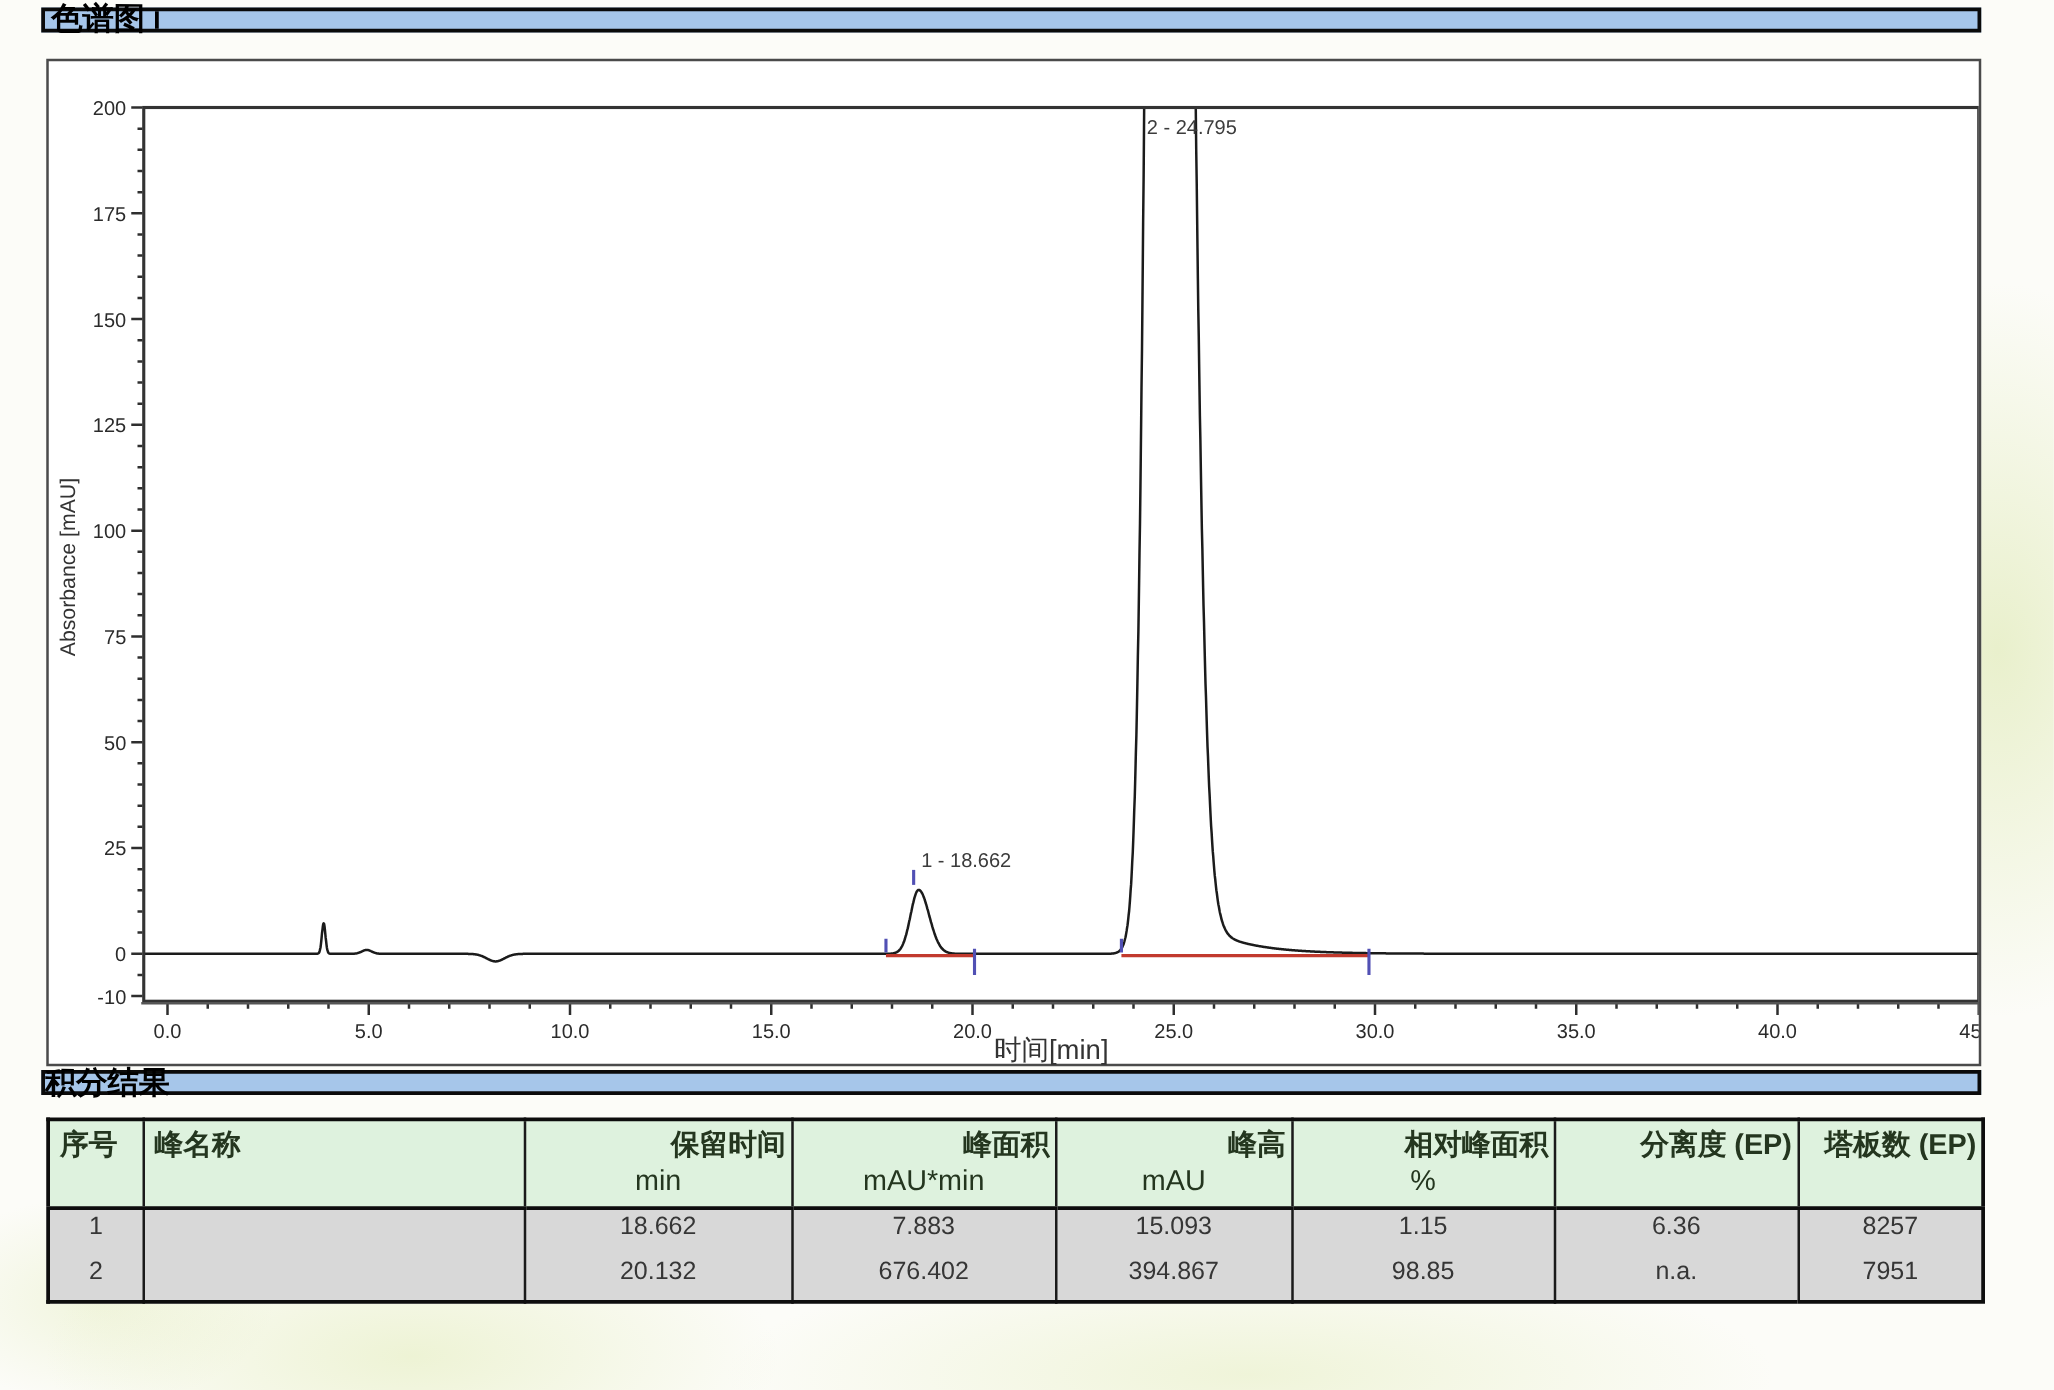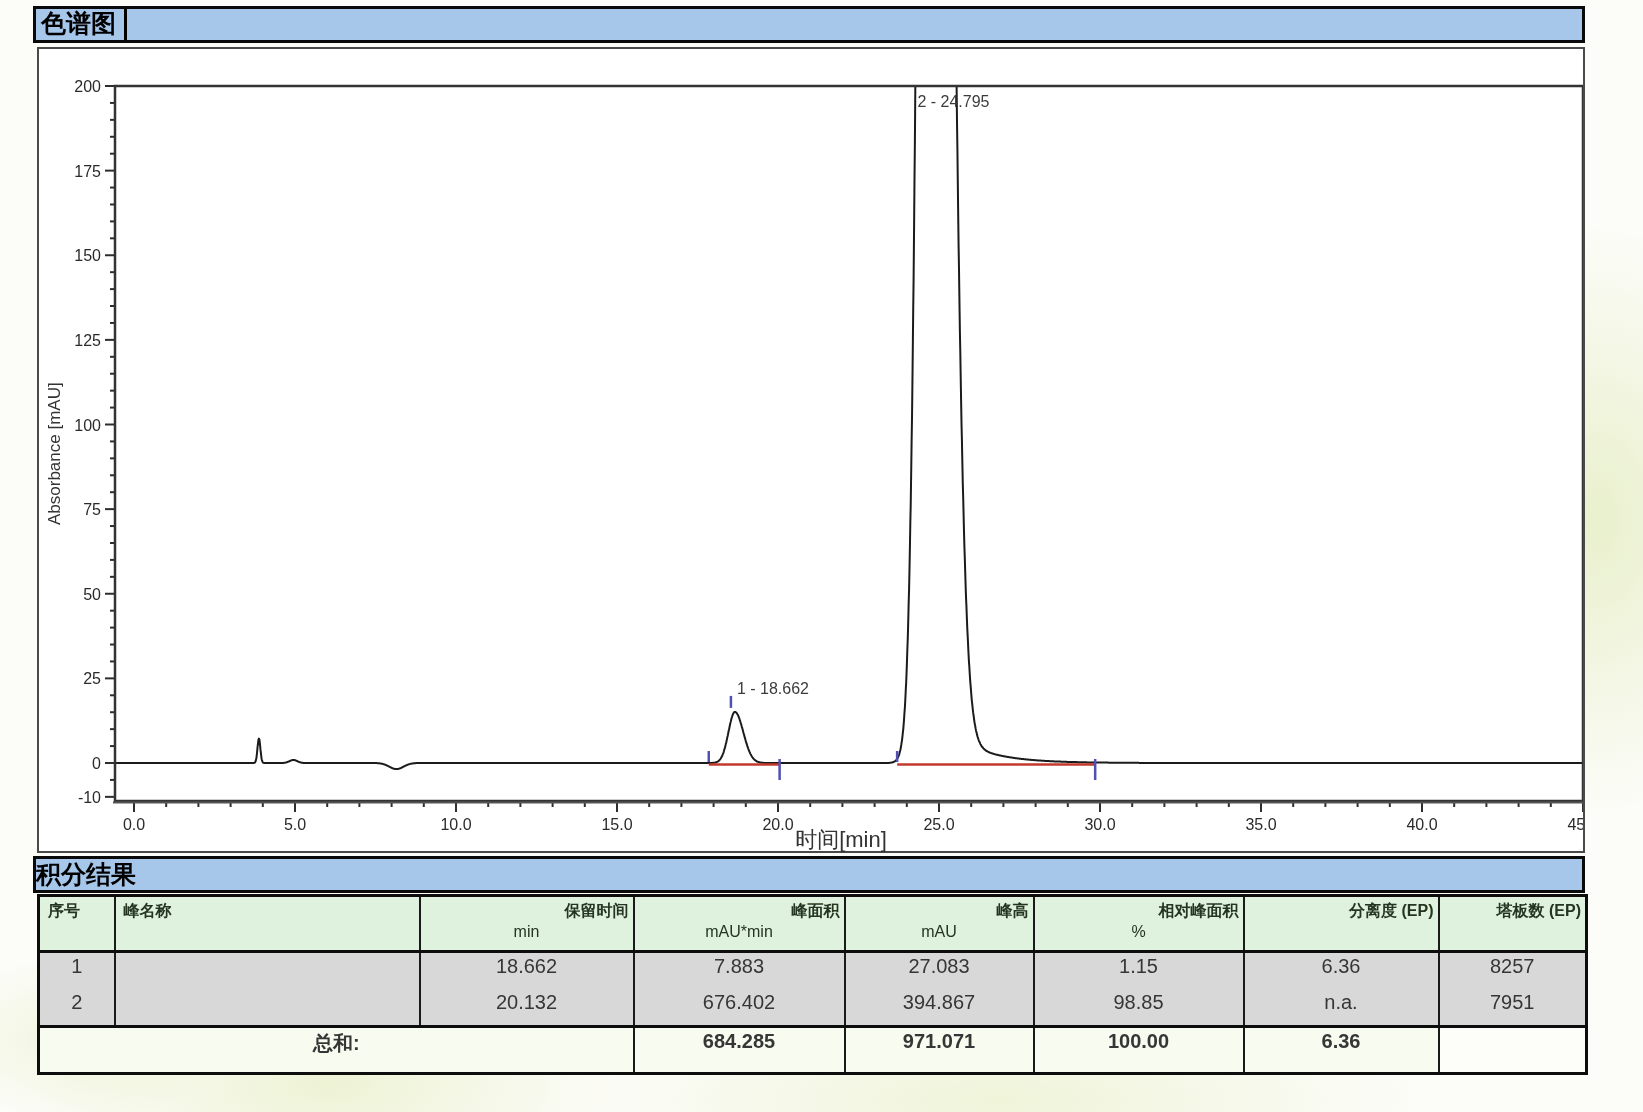--- a/index.html
+++ b/index.html
@@ -7,21 +7,21 @@
     width:1643px;height:1112px;position:relative;overflow:hidden;
     font-family:"Liberation Sans","DejaVu Sans",sans-serif;
     background:
       radial-gradient(ellipse 260px 420px at 1598px 520px, rgba(214,228,160,.50), rgba(214,228,160,0) 70%),
       radial-gradient(ellipse 420px 160px at 330px 1085px, rgba(220,232,170,.45), rgba(220,232,170,0) 70%),
       radial-gradient(ellipse 600px 140px at 1000px 1100px, rgba(220,232,170,.40), rgba(220,232,170,0) 70%),
       radial-gradient(ellipse 200px 120px at 80px 1040px, rgba(218,230,168,.35), rgba(218,230,168,0) 70%),
       #fcfcf8;
   }
   .section-bar{
-    position:absolute;left:33px;width:1552px;height:37px;
+    position:absolute;left:33px;width:1552px;height:20px;
     background:#a6c6ea;border:3px solid #0a0a0a;box-sizing:border-box;
     display:flex;align-items:stretch;
   }
   #bar-chromatogram{top:6px;}
   #bar-results{top:856px;}
   .bar-title{font-weight:bold;font-size:25px;color:#000;display:flex;align-items:center;line-height:1;}
   .title-box{border-right:3px solid #000;padding:0 8px 2px 5px;}
   #bar-results .bar-title{}
 
   .chart-panel{
@@ -43,21 +43,21 @@
   .x-title{position:absolute;left:60px;right:0;top:776px;text-align:center;font-size:22px;color:#333;}
   #chromo-svg{position:absolute;left:0;top:0;}
 
   #results-table{
     position:absolute;left:37px;top:894px;width:1548px;
     border-collapse:collapse;table-layout:fixed;
     border:3px solid #0d0d0d;background:#ffffff;
   }
   #results-table th{
     background:#def2de;border:2px solid #1a1a1a;border-bottom:3px solid #0d0d0d;
-    font-size:16px;font-weight:bold;color:#24361f;padding:3px 4px 6px 4px;vertical-align:top;
+    font-size:23px;font-weight:bold;color:#24361f;padding:3px 4px 6px 4px;vertical-align:top;
   }
   th .h1{line-height:1.35;text-align:right;}
   th .h2{line-height:1.2;min-height:22px;font-weight:normal;}
   th.left .h1{text-align:left;padding-left:4px;}
   #results-table td{
     font-size:20px;color:#363636;text-align:center;vertical-align:top;
     padding:2px 4px;border-left:2px solid #1a1a1a;border-right:2px solid #1a1a1a;
   }
   tr.data-row td{background:#d8d8d8;height:32px;}
   tr.data-row td.first{text-align:left;padding-left:6px;}
@@ -269,39 +269,31 @@
             <div class="h2"></div>
           </th>
         </tr>
       </thead>
     <tbody id="rt-body">
         <tr class="data-row">
           <td class="first">1</td>
           <td></td>
           <td>18.662</td>
           <td>7.883</td>
-          <td>27.083</td>
+          <td>15.093</td>
           <td>1.15</td>
           <td>6.36</td>
           <td class="plates">8257</td>
         </tr>
         <tr class="data-row r2">
           <td class="first">2</td>
           <td></td>
           <td>20.132</td>
           <td>676.402</td>
           <td>394.867</td>
           <td>98.85</td>
           <td>n.a.</td>
           <td class="plates">7951</td>
         </tr>
-        <tr class="sum-row">
-          <td colspan="3" class="sum-label">总和:</td>
-          <td>684.285</td>
-          <td>971.071</td>
-          <td>100.00</td>
-          <td>6.36</td>
-          <td class="plates-sum"></td>
-        </tr>
       </tbody>
   </table>
 
 </div>
 
 </body></html>

